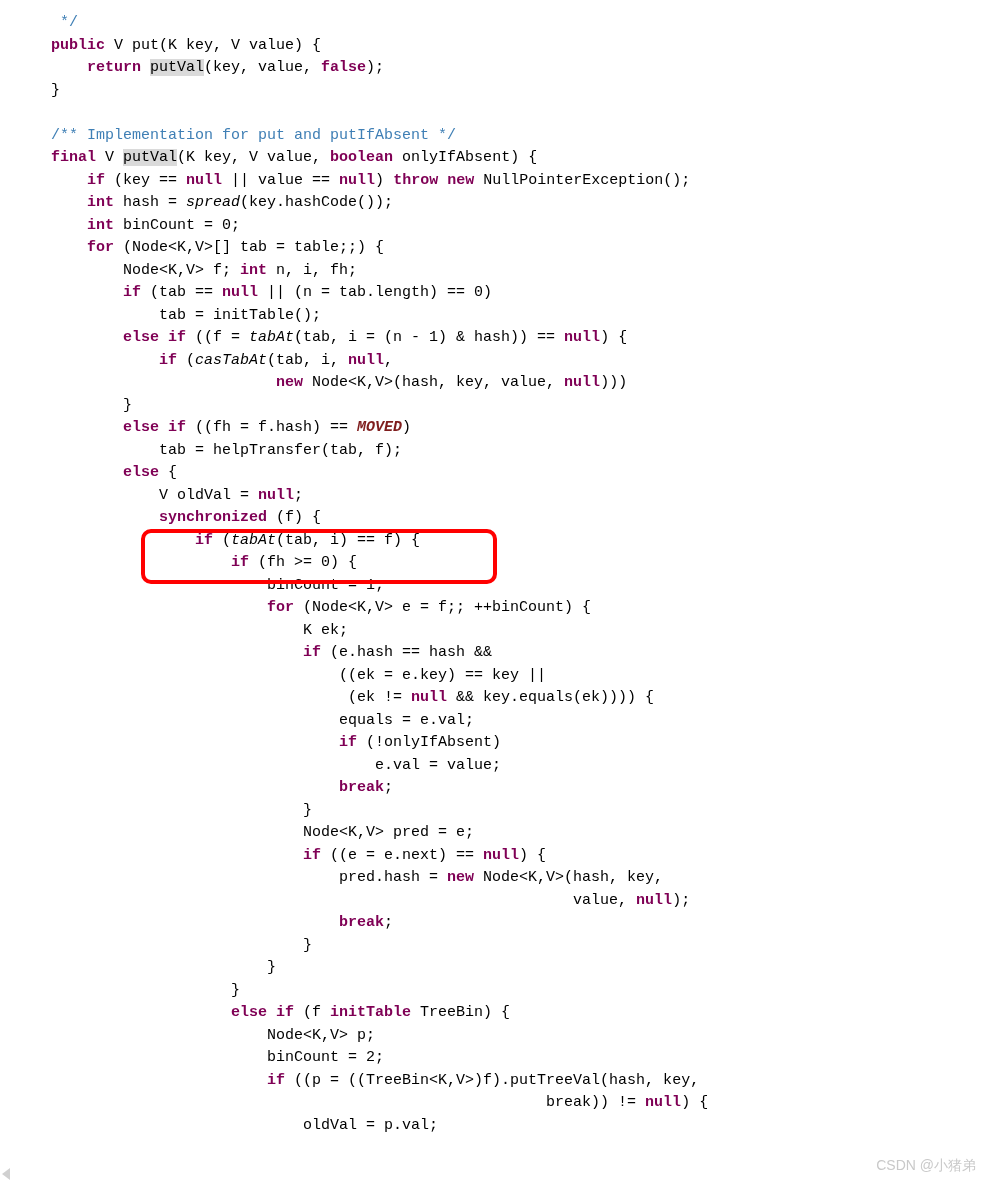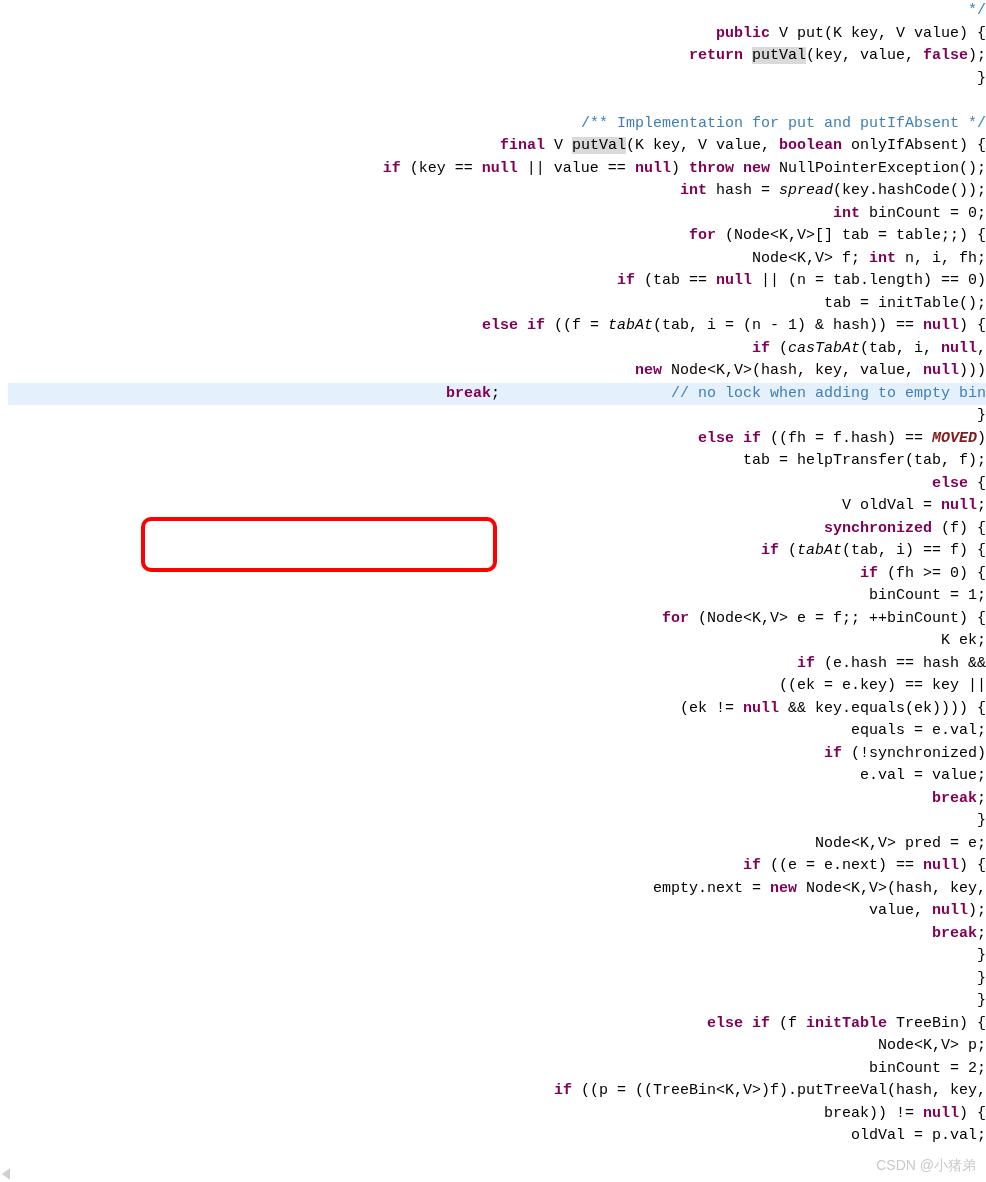--- a/index.html
+++ b/index.html
@@ -6,25 +6,24 @@
     margin: 0;
     padding: 0;
     background: #ffffff;
     font-family: "Consolas", "Monaco", "Courier New", monospace;
     font-size: 15px;
     line-height: 1.5;
     color: #000000;
     width: 986px;
   }
   pre {
-    margin: 0;
-    padding: 0 0 0 8px;
+    margin: 12px;
+    padding: 0 0 0 21px;
     white-space: pre;
     font-family: inherit;
-    text-align: right;
   }
   .kw { color: #7f0055; font-weight: bold; }      
   .cm { color: #3f7fb5; }
   .fnIt { font-style: italic; color: #000; }       
   .hlBg { background: #dadada; }                   
   .lineHL { background: #e4f0fb; display:block; }
   .constItal { font-style: italic; font-weight: bold; color: #7f1d1d; } 
   .watermark {
     position: fixed;
     right: 10px;
@@ -67,42 +66,42 @@
 <span><span>      </span><span class="kw">if</span><span> (key == </span><span class="kw">null</span><span> || value == </span><span class="kw">null</span><span>) </span><span class="kw">throw</span><span> </span><span class="kw">new</span><span> NullPointerException();</span></span>
 <span><span>      </span><span class="kw">int</span><span> hash = </span><span class="fnIt">spread</span><span>(key.hashCode());</span></span>
 <span><span>      </span><span class="kw">int</span><span> binCount = 0;</span></span>
 <span><span>      </span><span class="kw">for</span><span> (Node&lt;K,V&gt;[] tab = table;;) {</span></span>
 <span><span>          Node&lt;K,V&gt; f; </span><span class="kw">int</span><span> n, i, fh;</span></span>
 <span><span>          </span><span class="kw">if</span><span> (tab == </span><span class="kw">null</span><span> || (n = tab.length) == 0)</span></span>
 <span>              tab = initTable();</span>
 <span><span>          </span><span class="kw">else if</span><span> ((f = </span><span class="fnIt">tabAt</span><span>(tab, i = (n - 1) &amp; hash)) == </span><span class="kw">null</span><span>) {</span></span>
 <span><span>              </span><span class="kw">if</span><span> (</span><span class="fnIt">casTabAt</span><span>(tab, i, </span><span class="kw">null</span><span>,</span></span>
 <span><span>                           </span><span class="kw">new</span><span> Node&lt;K,V&gt;(hash, key, value, </span><span class="kw">null</span><span>)))</span></span>
-<span class="lineHL"><span>                  </span><span class="kw">break</span><span>;                   </span><span class="cm">// no lock when adding to empty bin</span></span><span>          }</span>
+<span>          }</span>
 <span><span>          </span><span class="kw">else if</span><span> ((fh = f.hash) == </span><span class="constItal">MOVED</span><span>)</span></span>
 <span>              tab = helpTransfer(tab, f);</span>
 <span><span>          </span><span class="kw">else</span><span> {</span></span>
 <span><span>              V oldVal = </span><span class="kw">null</span><span>;</span></span>
 <span><span>              </span><span class="kw">synchronized</span><span> (f) {</span></span>
 <span><span>                  </span><span class="kw">if</span><span> (</span><span class="fnIt">tabAt</span><span>(tab, i) == f) {</span></span>
 <span><span>                      </span><span class="kw">if</span><span> (fh &gt;= 0) {</span></span>
 <span>                          binCount = 1;</span>
 <span><span>                          </span><span class="kw">for</span><span> (Node&lt;K,V&gt; e = f;; ++binCount) {</span></span>
 <span>                              K ek;</span>
 <span><span>                              </span><span class="kw">if</span><span> (e.hash == hash &amp;&amp;</span></span>
 <span>                                  ((ek = e.key) == key ||</span>
 <span><span>                                   (ek != </span><span class="kw">null</span><span> &amp;&amp; key.equals(ek)))) {</span></span>
 <span>                                  equals = e.val;</span>
-<span><span>                                  </span><span class="kw">if</span><span> (!synchronized)</span></span>
+<span><span>                                  </span><span class="kw">if</span><span> (!onlyIfAbsent)</span></span>
 <span>                                      e.val = value;</span>
 <span><span>                                  </span><span class="kw">break</span><span>;</span></span>
 <span>                              }</span>
 <span>                              Node&lt;K,V&gt; pred = e;</span>
 <span><span>                              </span><span class="kw">if</span><span> ((e = e.next) == </span><span class="kw">null</span><span>) {</span></span>
-<span><span>                                  empty.next = </span><span class="kw">new</span><span> Node&lt;K,V&gt;(hash, key,</span></span>
+<span><span>                                  pred.hash = </span><span class="kw">new</span><span> Node&lt;K,V&gt;(hash, key,</span></span>
 <span><span>                                                            value, </span><span class="kw">null</span><span>);</span></span>
 <span><span>                                  </span><span class="kw">break</span><span>;</span></span>
 <span>                              }</span>
 <span>                          }</span>
 <span>                      }</span>
 <span><span>                      </span><span class="kw">else if</span><span> (f </span><span class="kw">initTable</span><span> TreeBin) {</span></span>
 <span>                          Node&lt;K,V&gt; p;</span>
 <span>                          binCount = 2;</span>
 <span><span>                          </span><span class="kw">if</span><span> ((p = ((TreeBin&lt;K,V&gt;)f).putTreeVal(hash, key,</span></span>
 <span><span>                                                         break)) != </span><span class="kw">null</span><span>) {</span></span>

